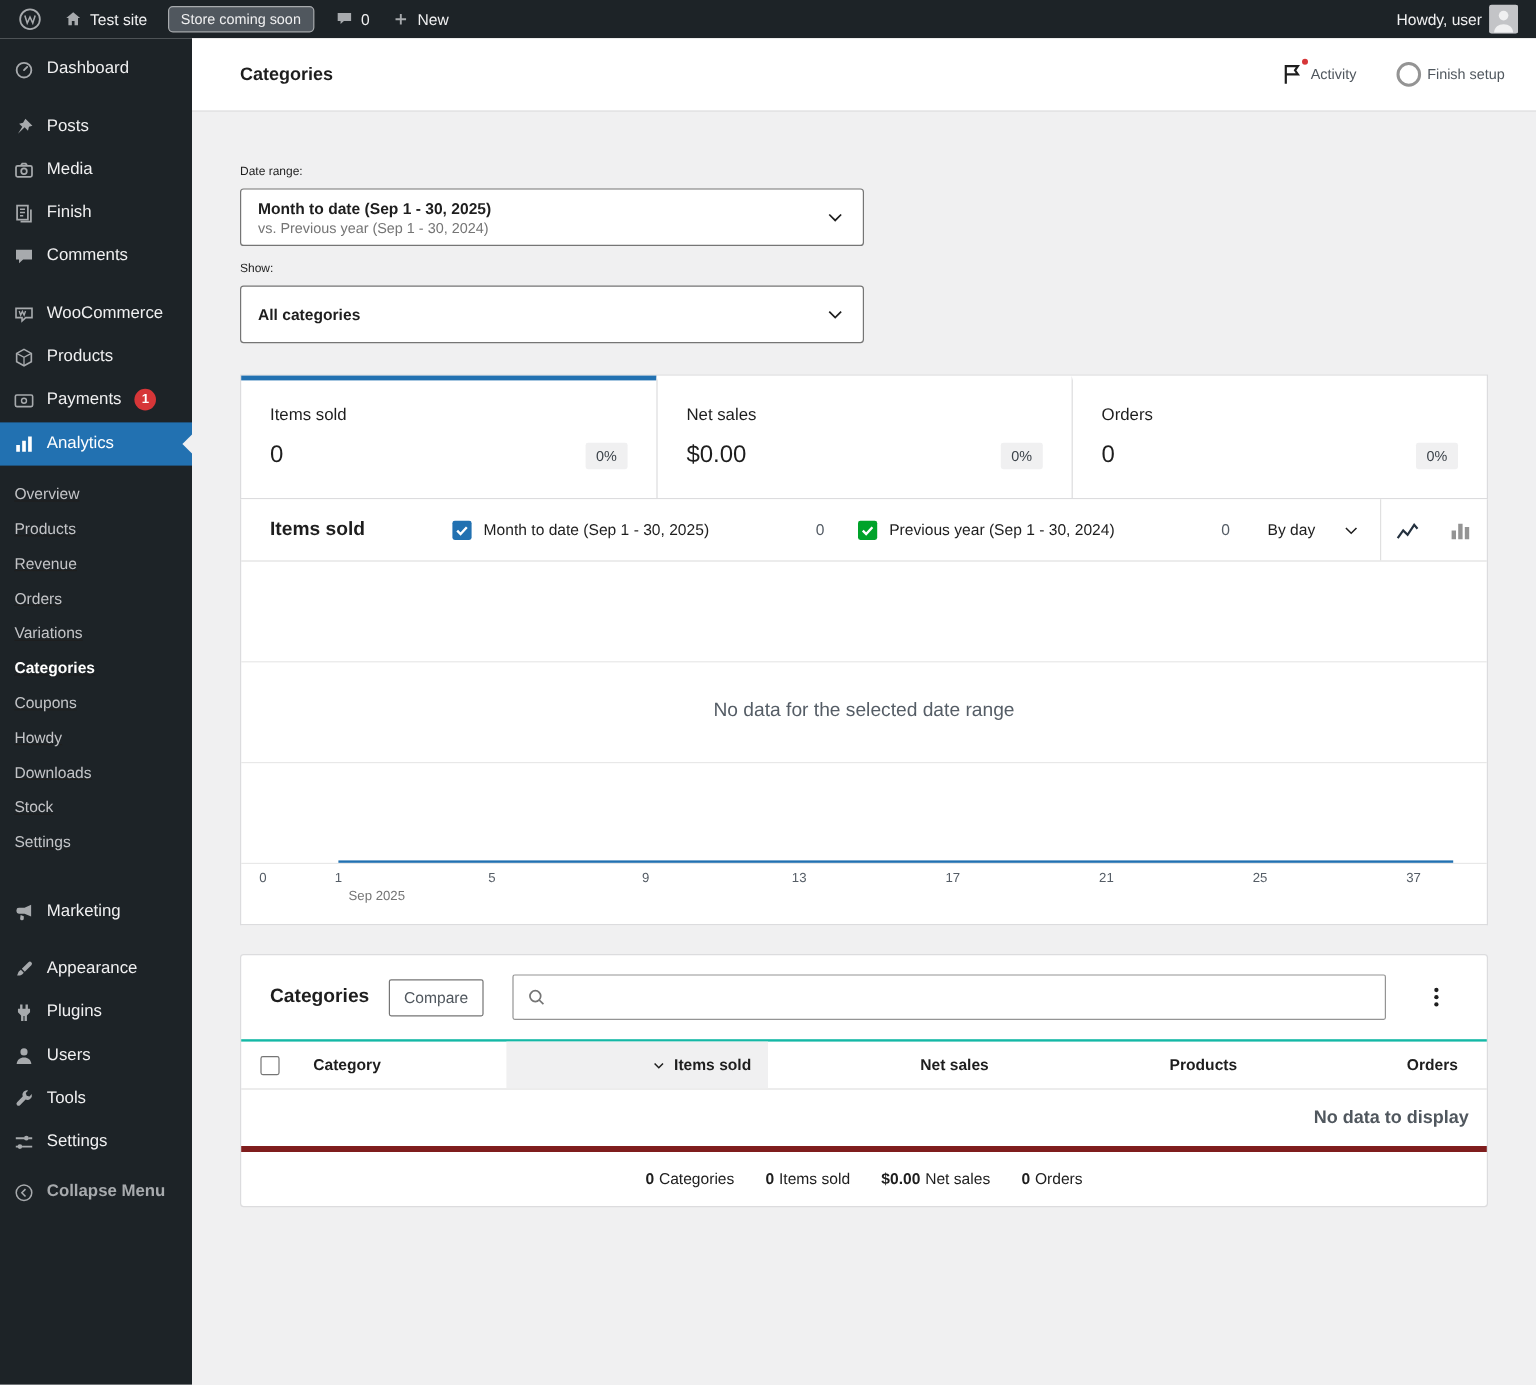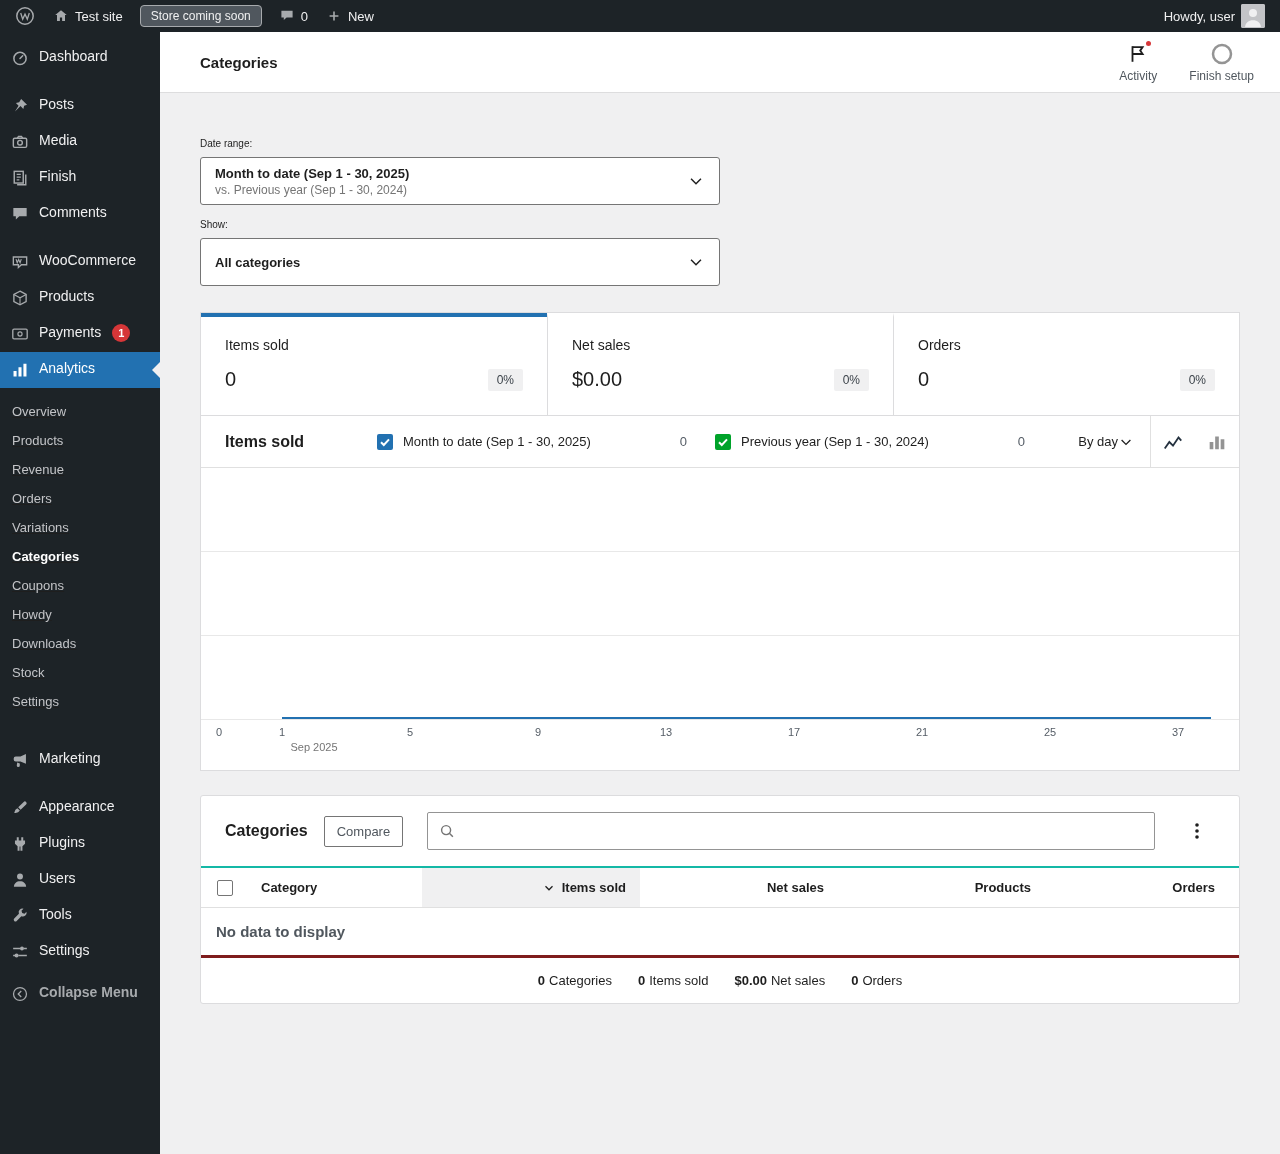--- a/index.html
+++ b/index.html
@@ -32,21 +32,21 @@
   .menu-item.dim { color: #a7aaad; margin-top: 6px; font-weight: bold; }
   .badge-count { background: #d63638; color: #fff; border-radius: 9px; min-width: 18px; height: 18px; padding: 0 5px; font-size: 11px; font-weight: bold; display: inline-flex; align-items: center; justify-content: center; margin-left: 2px; }
   .submenu { padding: 9px 0 14px; text-decoration: underline; }
   .submenu-item { padding: 7px 12px; font-size: 13px; color: #c3c4c7; cursor: pointer; }
   .submenu-item.active { color: #fff; font-weight: bold; }
 
   
   .page-header { background: #fff; height: 60px; flex: none; display: flex; align-items: center; justify-content: space-between; padding: 0 14px 0 40px; box-shadow: 0 1px 0 rgba(0,0,0,.08); }
   .page-title { font-size: 15px; font-weight: bold; color: #1e1e1e; }
   .header-actions { display: flex; gap: 8px; }
-  .header-action { display: flex; flex-direction: column; align-items: center; gap: 3px; padding: 4px 12px; text-align: center; }
+  .header-action { display: flex; flex-direction: row; align-items: center; gap: 3px; padding: 4px 12px; text-align: center; }
   .ha-icon { position: relative; width: 24px; height: 24px; display: flex; align-items: center; justify-content: center; }
   .red-dot { position: absolute; top: -3px; right: -3px; width: 9px; height: 9px; border-radius: 50%; background: #d63638; border: 2px solid #fff; }
   .ha-label { font-size: 12px; color: #50575e; }
 
   
   .content { padding: 46px 40px 0; flex: 1; }
   .filter-label { font-size: 10px; margin-bottom: 8px; color: #1e1e1e; }
   .select-box { width: 520px; min-height: 48px; background: #fff; border: 1px solid #757575; border-radius: 3px; display: flex; align-items: center; justify-content: space-between; padding: 7px 14px; text-align: left; margin-bottom: 14px; }
   .sel-primary { font-weight: bold; font-size: 13px; display: block; }
   .sel-secondary { font-size: 12px; color: #757575; display: block; margin-top: 2px; }
@@ -64,21 +64,21 @@
   
   .chart-panel { background: #fff; border: 1px solid #dcdcde; border-top: none; }
   .chart-header { display: flex; align-items: stretch; height: 52px; border-bottom: 1px solid #e0e0e0; }
   .chart-title { font-size: 16px; font-weight: bold; display: flex; align-items: center; padding-left: 24px; width: 176px; flex: none; }
   .legend { display: flex; align-items: center; gap: 28px; }
   .legend-item { display: flex; align-items: center; gap: 10px; width: 310px; font-size: 13px; color: #1e1e1e; text-align: left; }
   .legend-value { margin-left: auto; color: #555d66; }
   .cb { width: 16px; height: 16px; border-radius: 2px; flex: none; display: inline-flex; align-items: center; justify-content: center; }
   .cb-blue { background: #2271b1; }
   .cb-green { background: #00a32a; }
-  .interval-select { margin-left: auto; display: flex; align-items: center; gap: 0; font-size: 13px; padding: 0 16px; }
+  .interval-select { margin-left: auto; display: flex; align-items: center; gap: 22px; font-size: 13px; padding: 0 16px; }
   .vdivider { width: 1px; background: #e0e0e0; }
   .chart-type-btn { width: 44px; display: flex; align-items: center; justify-content: center; }
   .chart-type-btn.on { color: #24313f; }
   .chart-type-btn.off { color: #949494; }
   .chart-body { position: relative; height: 302px; }
   .gridline { position: absolute; left: 0; right: 0; height: 1px; background: #e8e8e8; }
   .chart-empty { position: absolute; left: 0; right: 0; top: 116px; text-align: center; font-size: 16px; color: #555d66; }
   .zero-line { position: absolute; left: 81px; width: 929px; top: 249px; height: 2px; background: #2271b1; }
   .ytick { position: absolute; left: 15px; top: 258px; font-size: 11px; color: #555d66; }
   .xtick { position: absolute; top: 258px; transform: translateX(-50%); font-size: 11px; color: #555d66; }
@@ -94,21 +94,21 @@
   .search-icon { position: absolute; left: 11px; top: 50%; transform: translateY(-50%); }
   .kebab-btn { width: 36px; height: 36px; display: flex; align-items: center; justify-content: center; }
   .thead { display: grid; grid-template-columns: 48px 173px 218px 184px 207px 1fr; height: 42px; border-top: 2px solid #14b8a6; border-bottom: 1px solid #e0e0e0; font-size: 13px; font-weight: bold; color: #1e1e1e; }
   .th { display: flex; align-items: center; }
   .th-check { padding-left: 16px; }
   .th-cat { padding-left: 12px; }
   .th-num { justify-content: flex-end; }
   .th-sorted { background: #f0f0f1; justify-content: flex-end; gap: 6px; padding-right: 14px; }
   .th-orders { padding-right: 24px; }
   .checkbox { width: 16px; height: 16px; border: 1px solid #757575; border-radius: 2px; background: #fff; display: inline-block; }
-  .tbody-empty { text-align: left; padding: 15px; font-size: 15px; font-weight: bold; color: #50575e; border-bottom: 3px solid #7f1d1d; }
+  .tbody-empty { text-align: right; padding: 15px; font-size: 15px; font-weight: bold; color: #50575e; border-bottom: 5px solid #7f1d1d; }
   .tfoot { display: flex; justify-content: center; gap: 26px; padding: 15px; font-size: 13px; }
   .sum { display: inline-flex; gap: 4px; }
   .sum-val { font-weight: bold; }
 </style>
 </head>
 <body>
 
 <div class="admin-bar">
   <div class="ab-group">
     <button class="ab-item">
@@ -440,20 +440,21 @@
                 <svg viewBox="0 0 24 24" width="22" height="22">
                   <path fill="currentColor" d="M4 12h4v8H4zM10 6h4v14h-4zM16 9h4v11h-4z"></path>
                 </svg>
               </span>
           </button>
         </div>
         <div class="chart-body">
           <div class="gridline" style="top:83px"></div>
           <div class="gridline" style="top:167px"></div>
           <div class="gridline" style="top:251px"></div>
+          <div class="chart-empty">No data for the selected date range</div>
           <div class="zero-line"></div>
           <span class="ytick">0</span>
           <span class="xtick" style="left:81px">1</span>
           <span class="xtick" style="left:209px">5</span>
           <span class="xtick" style="left:337px">9</span>
           <span class="xtick" style="left:465px">13</span>
           <span class="xtick" style="left:593px">17</span>
           <span class="xtick" style="left:721px">21</span>
           <span class="xtick" style="left:849px">25</span>
           <span class="xtick" style="left:977px">37</span>

